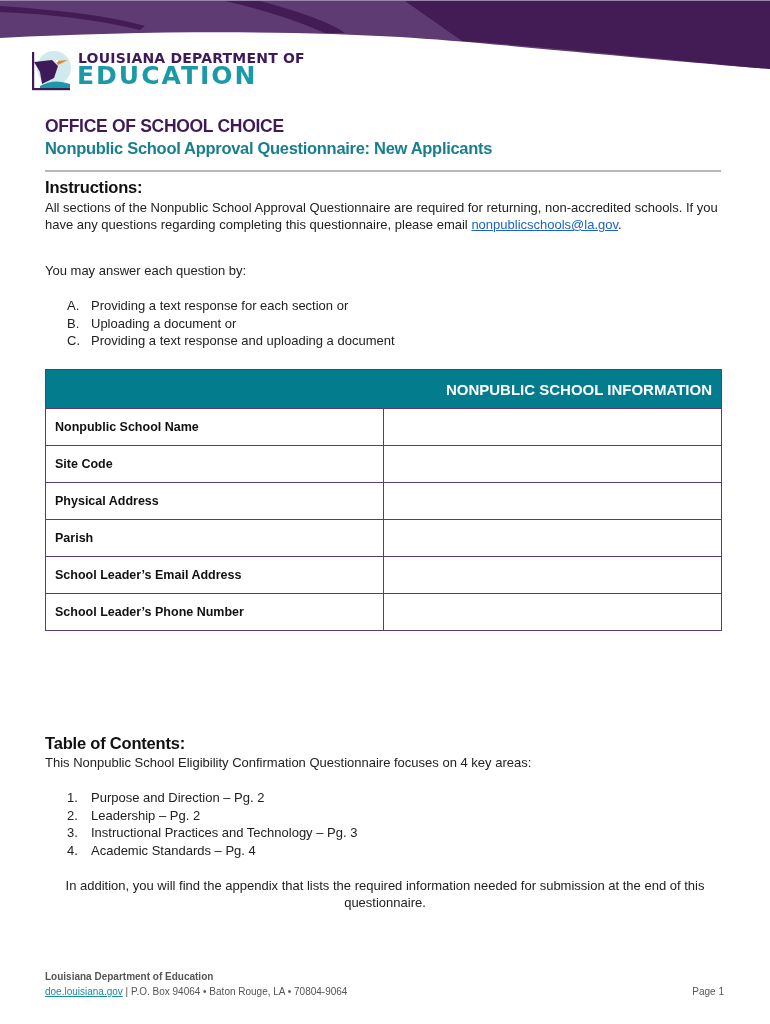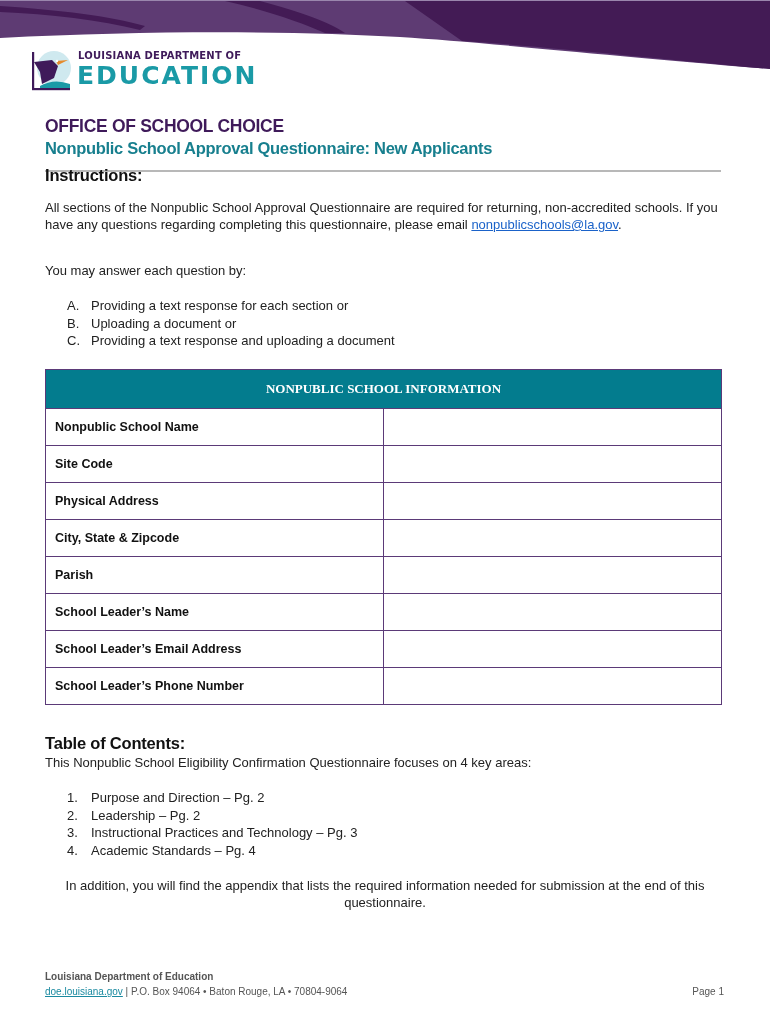--- a/index.html
+++ b/index.html
@@ -8,21 +8,21 @@
       background: #ffffff;
       font-family: "Liberation Sans", sans-serif;
       color: #222222;
     }
     .banner { position: absolute; left: 0; top: 0; width: 770px; height: 75px; }
     .logo { position: absolute; left: 28px; top: 46px; width: 220px; height: 48px; }
     .logo-mark { position: absolute; left: 0; top: 2px; width: 46px; height: 46px; }
     .logo-line1 {
       position: absolute; left: 50px; top: 4px;
       font-family: "DejaVu Sans", sans-serif; font-weight: bold;
-      font-size: 10px; color: #3f1a5a; letter-spacing: 0.2px; white-space: nowrap;
+      font-size: 14px; color: #3f1a5a; letter-spacing: 0.2px; white-space: nowrap;
     }
     .logo-line2 {
       position: absolute; left: 49px; top: 15px;
       font-family: "DejaVu Sans", sans-serif; font-weight: bold;
       font-size: 25px; color: #1a9aa6; letter-spacing: 2px; white-space: nowrap;
     }
     .office-title {
       position: absolute; left: 45px; top: 116px;
       font-size: 17.5px; font-weight: bold; color: #3f1a5a; letter-spacing: -0.3px;
     }
@@ -35,24 +35,23 @@
     .para { position: absolute; left: 45px; width: 680px; font-size: 13px; line-height: 17px; color: #222; }
     .para a { color: #1a62c9; text-decoration: underline; margin-top: 12px; }
     .list { position: absolute; left: 67px; margin: 0; padding: 0; list-style: none; font-size: 13px; line-height: 17.5px; color: #222; }
     .list li { display: flex; }
     .list .mk { width: 24px; display: inline-block; }
     .tbl {
       position: absolute; left: 45px; top: 369px; width: 677px;
       border-collapse: collapse; table-layout: fixed;
     }
     .tbl th {
-      background: #037c8e; color: #ffffff; text-align: center;
-      font-size: 13px; font-weight: bold; height: 38px; padding: 0 9px;
+      background: #037c8e; color: #ffffff; text-align: right;
+      font-size: 15px; font-weight: bold; height: 38px; padding: 0 9px;
       border: 1.5px solid #5b3a78;
-      font-family: Liberation Serif, serif;
     }
     .tbl td {
       height: 36px; border: 1.5px solid #5b3a78; padding: 0 9px;
       font-size: 12.5px; font-weight: bold; color: #111;
     }
     .tbl td.label { width: 211px; }
     .tbl td.value { background: #ffffff; }
     .footer-org {
       position: absolute; left: 45px; top: 971px; font-size: 10px; font-weight: bold; color: #555;
     }
@@ -82,21 +81,21 @@
     <circle cx="29" cy="13" r="1.2" fill="#ffffff"></circle>
   </svg>
   <div class="logo-line1">LOUISIANA DEPARTMENT OF</div>
   <div class="logo-line2">EDUCATION</div>
 </div>
 
 <div class="office-title">OFFICE OF SCHOOL CHOICE</div>
 <div class="sub-title">Nonpublic School Approval Questionnaire: New Applicants</div>
 <div class="rule"></div>
 
-<div class="h2" style="top:166px;">Instructions:</div>
+<div class="h2" style="top:178px;">Instructions:</div>
 <div class="para" style="top:199px;">
   <span>All sections of the Nonpublic School Approval Questionnaire are required for returning, non-accredited schools. If you have any questions regarding completing this questionnaire, please email </span><a>nonpublicschools@la.gov</a><span>.</span>
 </div>
 <div class="para" style="top:262px;">You may answer each question by:</div>
 <ul class="list" style="top:297px;">
   <li>
       <span class="mk">A.</span>
       <span>Providing a text response for each section or</span>
     </li>
   <li>
@@ -120,29 +119,21 @@
   </tr>
   <tr>
     <td class="label">Site Code</td>
     <td class="value"></td>
   </tr>
   <tr>
     <td class="label">Physical Address</td>
     <td class="value"></td>
   </tr>
   <tr>
-    <td class="label">City, State &amp; Zipcode</td>
-    <td class="value"></td>
-  </tr>
-  <tr>
     <td class="label">Parish</td>
-    <td class="value"></td>
-  </tr>
-  <tr>
-    <td class="label">School Leader’s Name</td>
     <td class="value"></td>
   </tr>
   <tr>
     <td class="label">School Leader’s Email Address</td>
     <td class="value"></td>
   </tr>
   <tr>
     <td class="label">School Leader’s Phone Number</td>
     <td class="value"></td>
   </tr>

